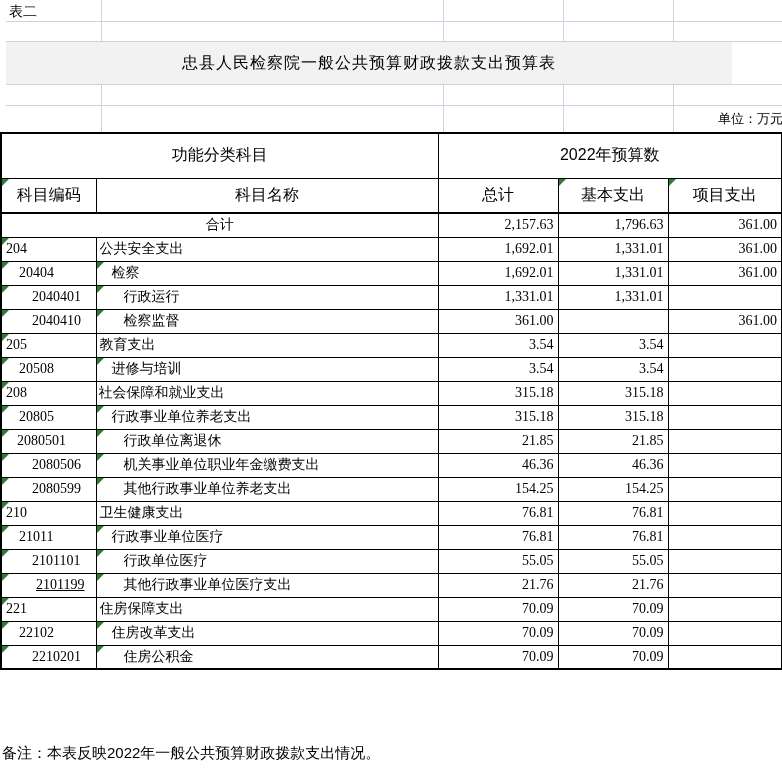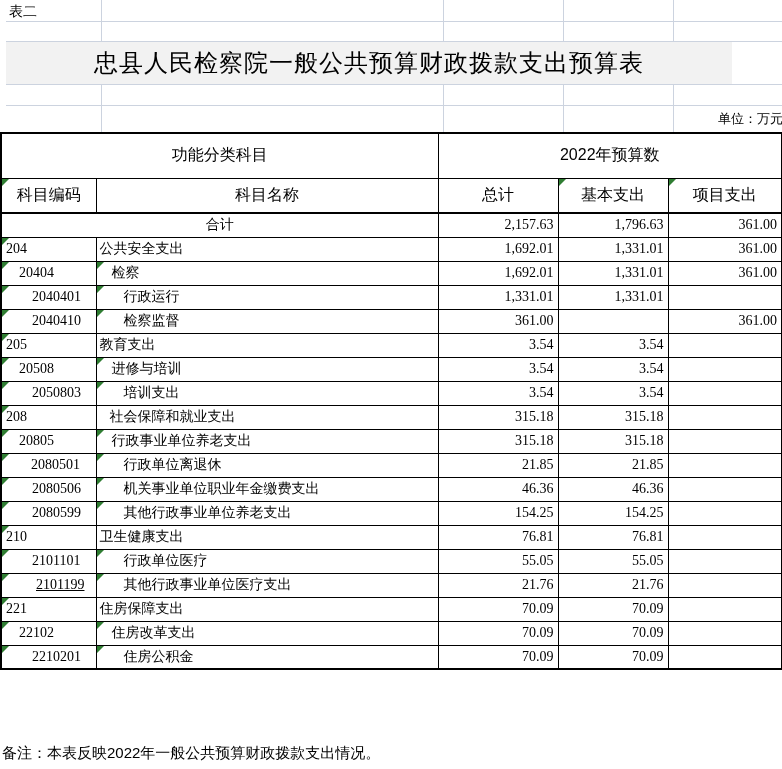--- a/index.html
+++ b/index.html
@@ -12,21 +12,21 @@
     width:782px;height:769px;overflow:hidden;background:#ffffff;position:relative;
     font-family:"Liberation Sans","DejaVu Sans",sans-serif;color:#000;
   }
   
   #top-area{position:absolute;left:6px;top:0;width:782px;height:132px;}
   .hline{position:absolute;left:0;width:782px;height:1px;background:var(--grid);}
   .vline{position:absolute;width:1px;background:var(--grid);}
   #sheet-label{position:absolute;left:3px;top:2px;font-size:14px;line-height:18px;}
   #title-band{
     position:absolute;left:0;top:42px;width:726px;height:42px;background:var(--titlebg);
-    display:flex;align-items:center;justify-content:center;font-size:24px;letter-spacing:1px;
+    display:flex;align-items:center;justify-content:center;font-size:16px;letter-spacing:1px;
   }
   #unit-note{position:absolute;right:5px;top:110px;font-size:13px;}
   
   #budget-table{
     position:absolute;left:0;top:132px;width:781px;table-layout:fixed;
     border-collapse:collapse;border:2px solid #000;
   }
   #budget-table th,#budget-table td{
     border:1px solid #000;padding:0;position:relative;overflow:hidden;white-space:nowrap;
     font-weight:normal;box-sizing:border-box;
@@ -138,42 +138,35 @@
         <td class="num"></td>
       </tr>
       <tr>
         <td class="code" style="padding-left: 17px;"><span class="flag"></span>20508</td>
         <td class="name" style="padding-left: 15px;"><span class="flag"></span>进修与培训</td>
         <td class="num">3.54</td>
         <td class="num">3.54</td>
         <td class="num"></td>
       </tr>
       <tr>
-        <td class="code" style="padding-left: 30px;"><span class="flag"></span>2050803</td>
-        <td class="name" style="padding-left: 27px;"><span class="flag"></span>培训支出</td>
-        <td class="num">3.54</td>
-        <td class="num">3.54</td>
-        <td class="num"></td>
-      </tr>
-      <tr>
         <td class="code" style="padding-left: 4px;"><span class="flag"></span>208</td>
-        <td class="name" style="padding-left: 13px;">社会保障和就业支出</td>
+        <td class="name" style="padding-left: 2px;">社会保障和就业支出</td>
         <td class="num">315.18</td>
         <td class="num">315.18</td>
         <td class="num"></td>
       </tr>
       <tr>
         <td class="code" style="padding-left: 17px;"><span class="flag"></span>20805</td>
         <td class="name" style="padding-left: 15px;"><span class="flag"></span>行政事业单位养老支出</td>
         <td class="num">315.18</td>
         <td class="num">315.18</td>
         <td class="num"></td>
       </tr>
       <tr>
-        <td class="code" style="padding-left: 29px;"><span class="flag"></span>2080501</td>
+        <td class="code" style="padding-left: 15px;"><span class="flag"></span>2080501</td>
         <td class="name" style="padding-left: 27px;"><span class="flag"></span>行政单位离退休</td>
         <td class="num">21.85</td>
         <td class="num">21.85</td>
         <td class="num"></td>
       </tr>
       <tr>
         <td class="code" style="padding-left: 30px;"><span class="flag"></span>2080506</td>
         <td class="name" style="padding-left: 27px;"><span class="flag"></span>机关事业单位职业年金缴费支出</td>
         <td class="num">46.36</td>
         <td class="num">46.36</td>
@@ -187,20 +180,27 @@
         <td class="num"></td>
       </tr>
       <tr>
         <td class="code" style="padding-left: 4px;"><span class="flag"></span>210</td>
         <td class="name" style="padding-left: 3px;">卫生健康支出</td>
         <td class="num">76.81</td>
         <td class="num">76.81</td>
         <td class="num"></td>
       </tr>
       <tr>
+        <td class="code" style="padding-left: 17px;"><span class="flag"></span>21011</td>
+        <td class="name" style="padding-left: 15px;"><span class="flag"></span>行政事业单位医疗</td>
+        <td class="num">76.81</td>
+        <td class="num">76.81</td>
+        <td class="num"></td>
+      </tr>
+      <tr>
         <td class="code" style="padding-left: 30px;"><span class="flag"></span>2101101</td>
         <td class="name" style="padding-left: 27px;"><span class="flag"></span>行政单位医疗</td>
         <td class="num">55.05</td>
         <td class="num">55.05</td>
         <td class="num"></td>
       </tr>
       <tr>
         <td class="code" style="padding-left: 34px; text-decoration: underline;"><span class="flag"></span>2101199</td>
         <td class="name" style="padding-left: 27px;"><span class="flag"></span>其他行政事业单位医疗支出</td>
         <td class="num">21.76</td>

